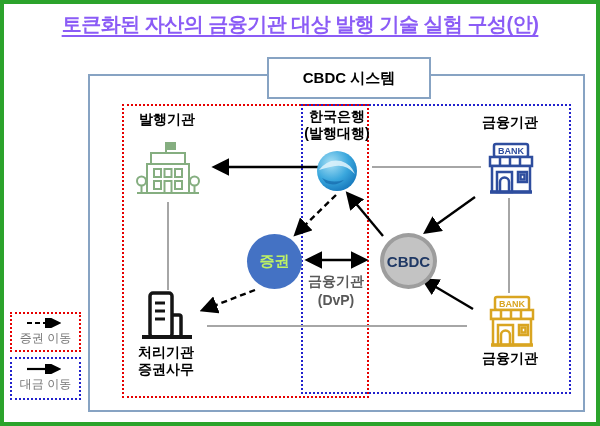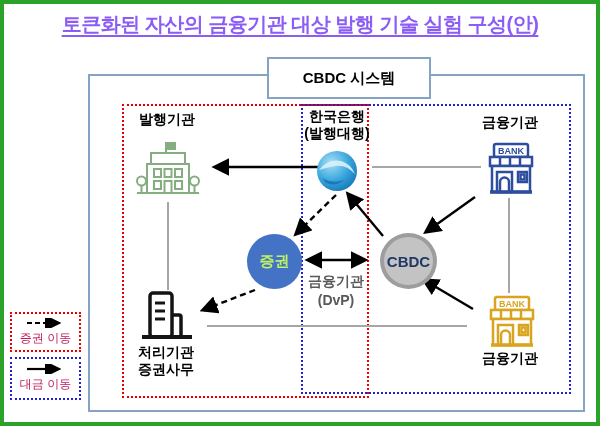--- a/index.html
+++ b/index.html
@@ -27,21 +27,21 @@
          font-size:15px;font-weight:700;}
   .securities-node{left:243px;top:230px;width:55px;height:55px;background:var(--securities-fill);color:#bef264;}
   .cbdc-node{left:376px;top:229px;width:57px;height:56px;background:var(--cbdc-fill);
          border:4px solid var(--cbdc-border);color:var(--cbdc-text);}
   .dvp{position:absolute;left:295px;top:268px;width:74px;z-index:3;text-align:center;
        font-size:14px;font-weight:700;color:var(--dvp-gray);line-height:19px;}
   .legend-box{position:absolute;z-index:3;display:flex;flex-direction:column;align-items:center;
        justify-content:center;gap:2px;background:#fff;}
   .legend-box.red{left:6px;top:308px;width:71px;height:40px;border:2px dotted var(--zone-red);}
   .legend-box.blue{left:6px;top:353px;width:71px;height:43px;border:2px dotted var(--zone-blue);}
-  .legend-label{font-size:12px;color:#be185d;white-space:nowrap;}
+  .legend-label{font-size:12px;color:#737373;white-space:nowrap;}
   svg text{font-family:"Liberation Sans","DejaVu Sans",sans-serif;}
 </style>
 </head>
 <body>
 
 <div class="frame">
 
   <div class="title">토큰화된 자산의 금융기관 대상 발행 기술 실험 구성(안)</div>
 
   <div class="main-box"></div>

